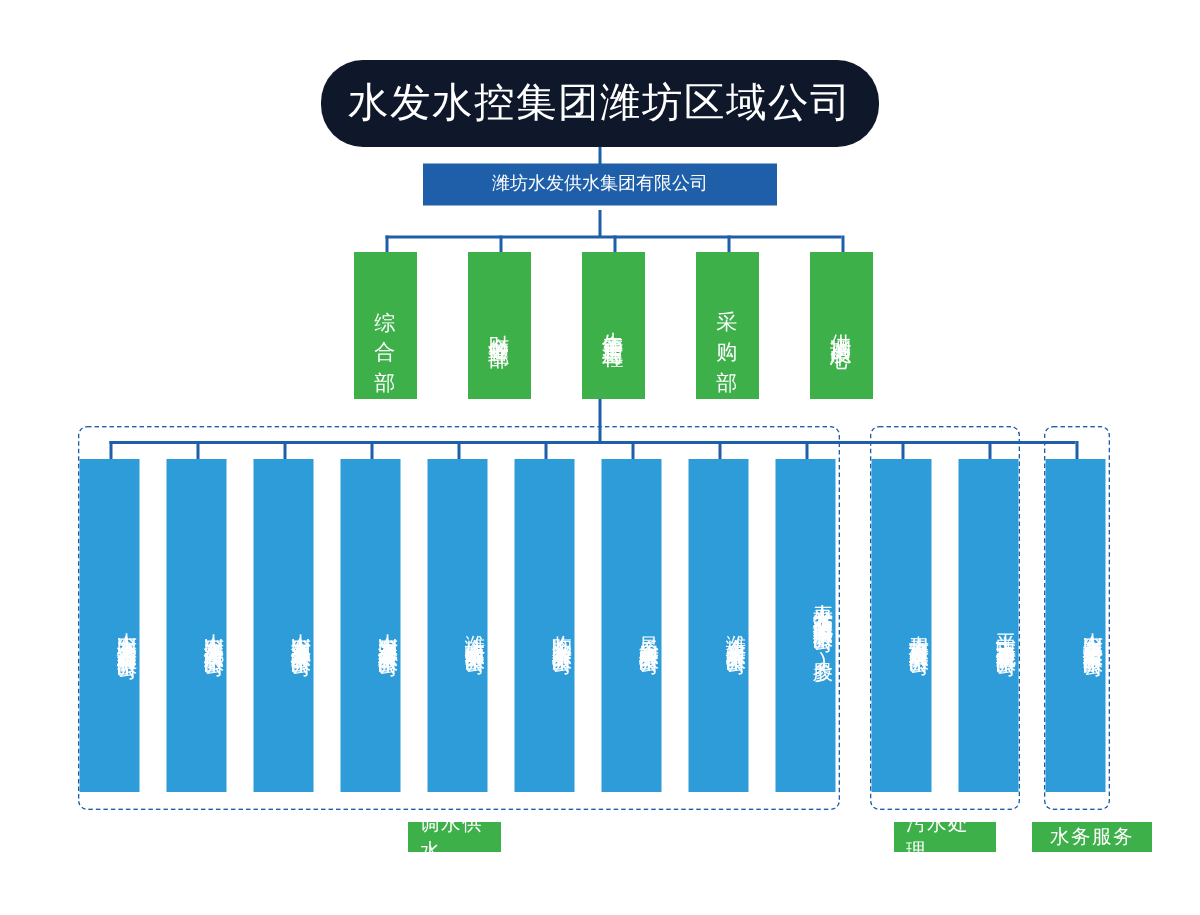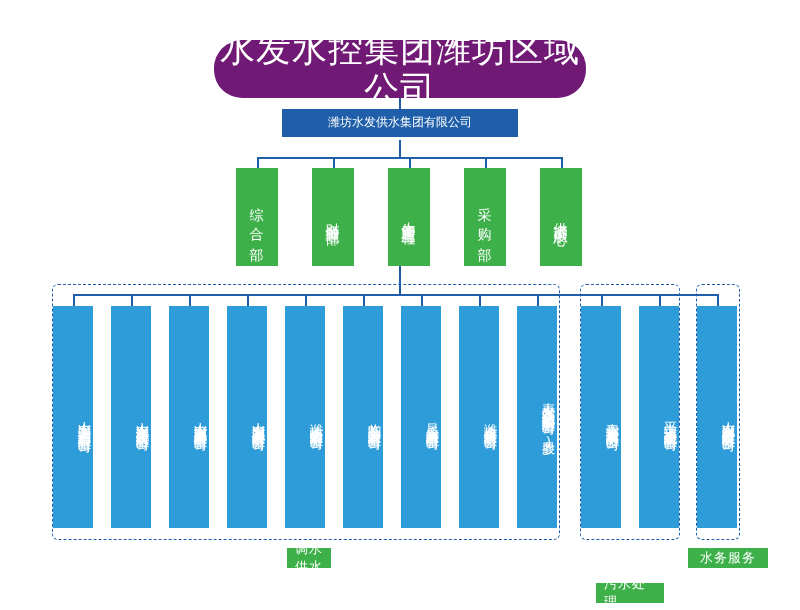--- a/index.html
+++ b/index.html
@@ -19,23 +19,23 @@
     display:flex;
     align-items:center;
     justify-content:center;
     color:#ffffff;
     text-align:center;
     line-height:1.15;
   }
   
   .root{
     left:214px; top:40px; width:372px; height:58px;
-    background:#701a75;
+    background:#0f172a;
     border-radius:28px;
-    font-size:35px;
+    font-size:27px;
     letter-spacing:1px;
     font-weight:normal;
   }
   
   .lvl2{
     left:282px; top:109px; width:236px; height:28px;
     background:#1f5fa9;
     font-size:12px;
   }
 
@@ -155,17 +155,17 @@
   <div class="comp" style="left:227px;">山东水发晟源水务有限公司</div>
   <div class="comp" style="left:285px;">潍坊峡山水务有限公司</div>
   <div class="comp" style="left:343px;">临朐众兴水务有限公司</div>
   <div class="comp" style="left:401px;">昌乐众兴水务有限公司</div>
   <div class="comp" style="left:459px;">潍坊众兴水务有限公司</div>
   <div class="comp" style="left:517px;">寿光水发南水北调供水有限公司(参股)</div>
   <div class="comp" style="left:581px;">青州市水投发展有限公司</div>
   <div class="comp" style="left:639px;">平定中玮水质净化有限公司</div>
   <div class="comp" style="left:697px;">山东水发文科技服务有限公司</div>
 
-  <div class="glabel" style="left:287px;top:548px;width:44px;">调水供水</div>
-  <div class="glabel" style="left:596px;top:548px;width:68px;margin-top:35px;">污水处理</div>
+  <div class="glabel" style="left:272px;top:548px;width:62px;">调水供水</div>
+  <div class="glabel" style="left:596px;top:548px;width:68px;">污水处理</div>
   <div class="glabel" style="left:688px;top:548px;width:80px;">水务服务</div>
 
 </div>
 
 </body></html>

